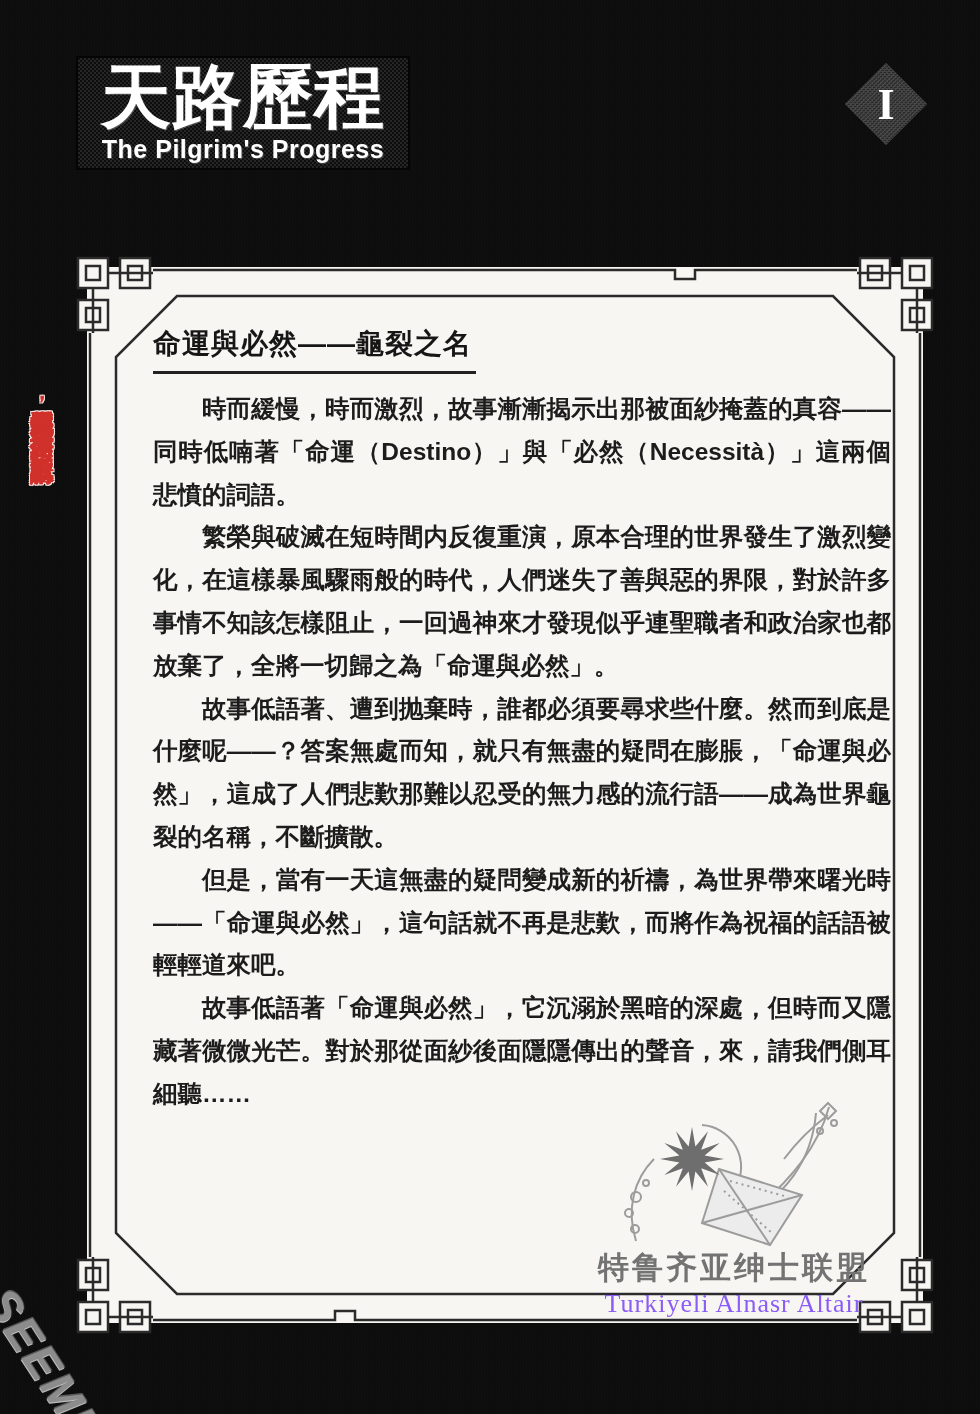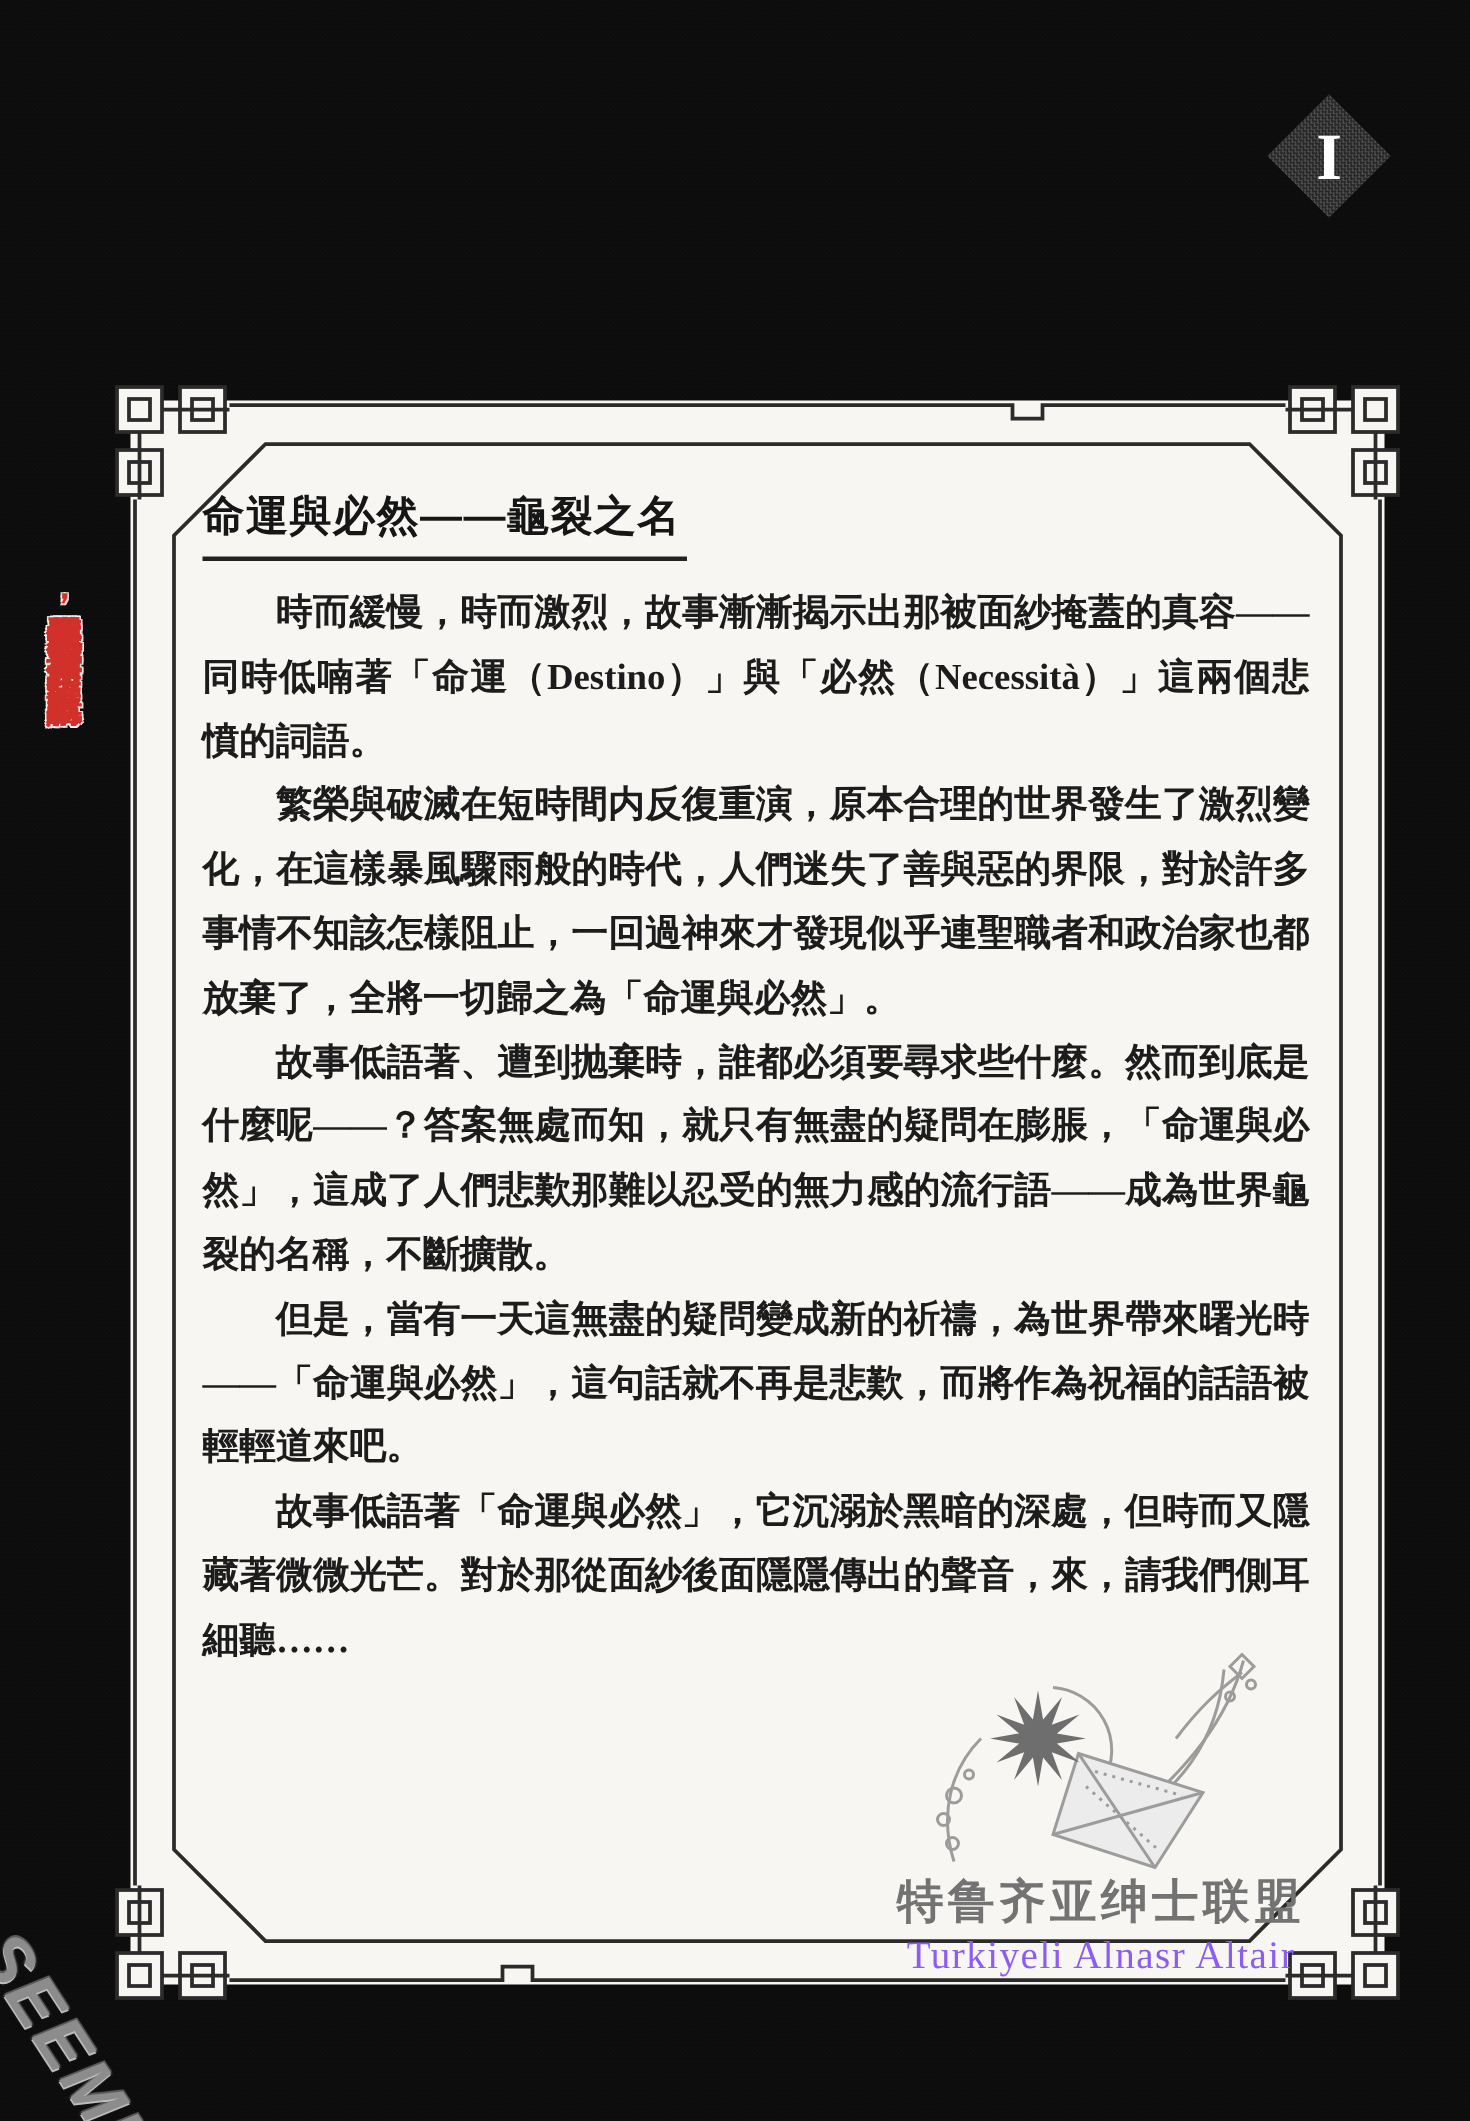--- a/index.html
+++ b/index.html
@@ -57,29 +57,29 @@
     text-shadow:
       1px 1px 0 rgba(255,240,240,.9), -1px -1px 0 rgba(255,240,240,.9),
       1px -1px 0 rgba(255,240,240,.9), -1px 1px 0 rgba(255,240,240,.9);
     white-space:nowrap;
   }
 
   
   .panel { position:absolute; left:75px; top:255px; width:860px; height:1080px; z-index:2; }
   .frame { position:absolute; inset:0; width:100%; height:100%; display:block; }
 
-  .content { position:absolute; left:60px; top:70px; width:738px; z-index:3; }
+  .content { position:absolute; left:78px; top:70px; width:738px; z-index:3; }
   .heading {
     display:inline-block; margin:0 0 14px 0; padding:0 4px 8px 0;
     font-size:28px; font-weight:bold; color:#161616; letter-spacing:1px;
     border-bottom:3px solid #222; white-space:nowrap;
   }
   #paragraphs p {
     margin:0; text-indent:2em; text-align:justify;
-    font-size:24.5px; line-height:42.8px; font-weight:bold; color:#1c1c1c;font-family:Liberation Serif, serif;
+    font-size:24.5px; line-height:42.8px; font-weight:bold; color:#1c1c1c;
   }
 
   
   .credit { position:absolute; right:46px; bottom:16px; width:310px; text-align:center; z-index:3; }
   .emblem { display:block; margin:0 auto -4px auto; }
   .credit-cn {
     font-family:"Liberation Serif", serif; font-size:31px; font-weight:bold;
     color:#737373; letter-spacing:3px; white-space:nowrap;
   }
   .credit-en {
@@ -95,20 +95,24 @@
     color:#8c8c8c;
     text-shadow:1px 1px 0 #bdbdbd, -1px -1px 0 #5a5a5a, 0 0 2px #aaa;
     white-space:nowrap;
   }
 </style>
 </head>
 <body>
 
 <div class="stage">
 
+  <div class="logo">
+    <div class="logo-title">天路歷程</div>
+    <div class="logo-subtitle">The Pilgrim's Progress</div>
+  </div>
 
   <div class="page-num-wrap">
     <div class="diamond"></div>
     <div class="page-num">I</div>
   </div>
 
   <div class="side-note">此版本僅供學習交流用，請勿用作任何商用，喜歡請購買正版</div>
 
   <div class="panel">
     <svg class="frame" viewBox="0 0 860 1080">

